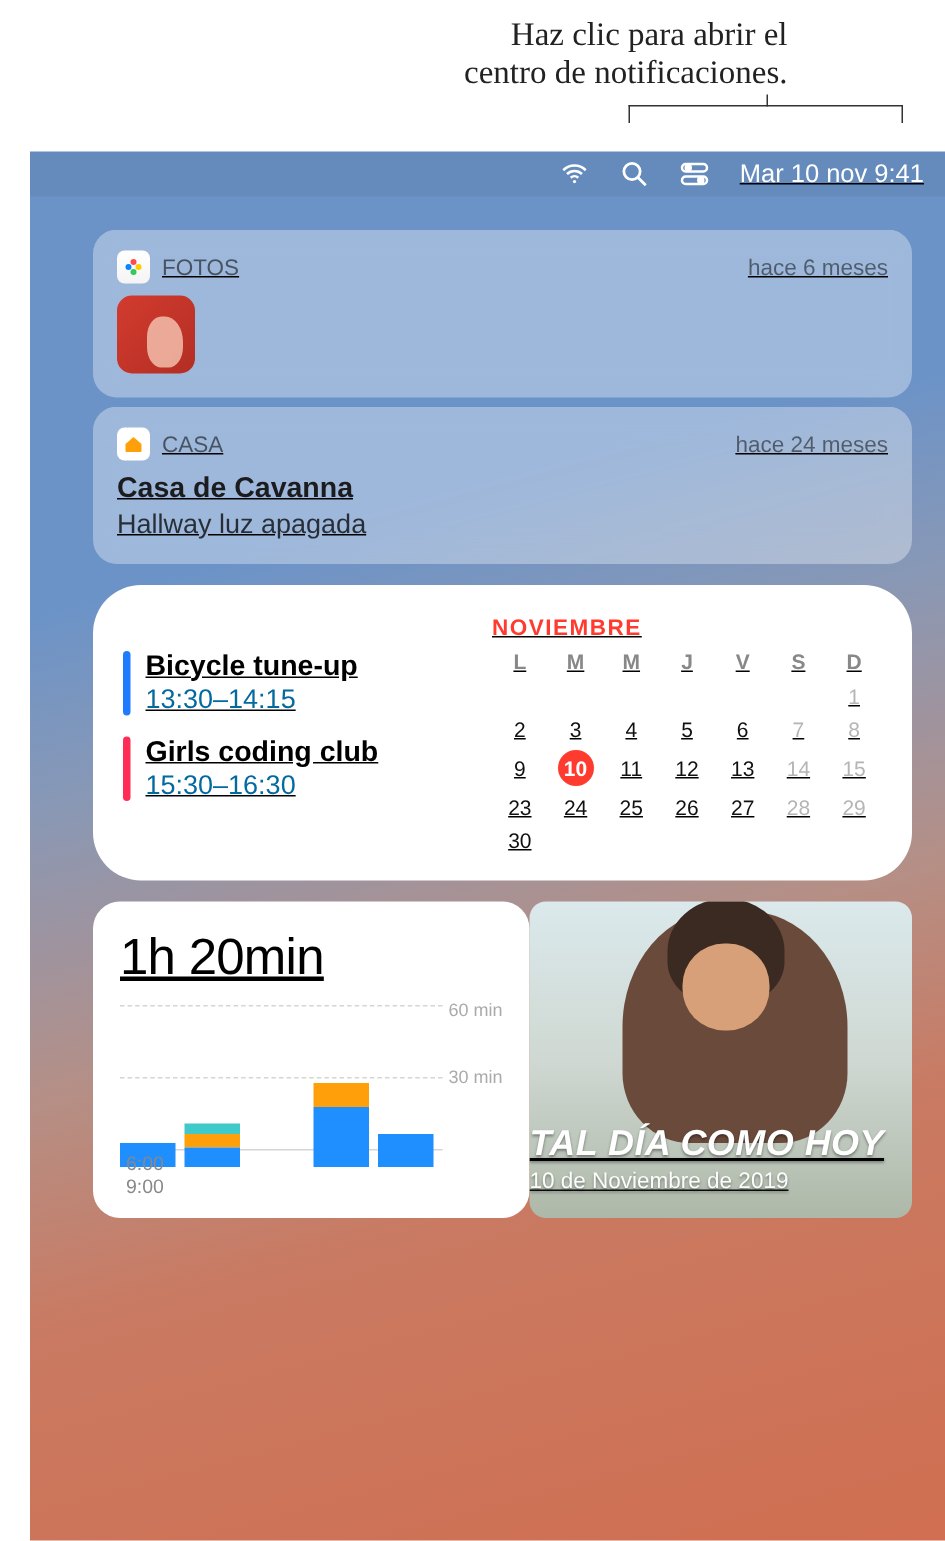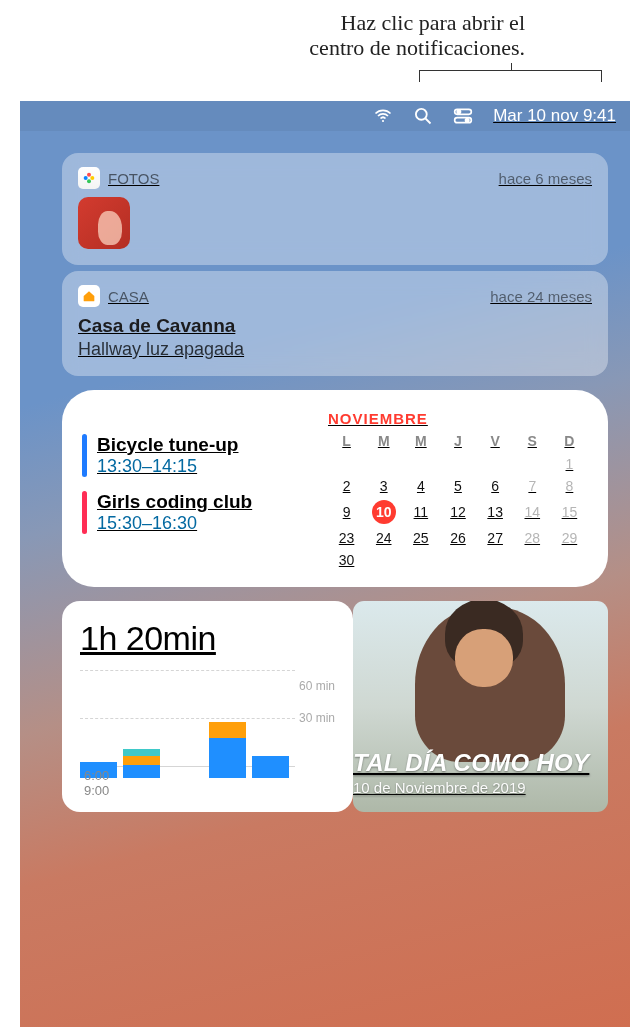--- a/index.html
+++ b/index.html
@@ -342,21 +342,21 @@
         </table>
       </div>
     </div>
 
     <div class="bottom-row">
       <div class="screentime">
         <div class="st-total">1h 20min</div>
         <div class="st-chart">
           <div class="st-grid">
             <div class="st-line" style="top:2px"></div>
-            <span class="st-ylab" style="top:18px">60 min</span>
+            <span class="st-ylab" style="top:5px">60 min</span>
             <div class="st-line" style="top:50px"></div>
             <span class="st-ylab" style="top:50px">30 min</span>
             <div class="st-line" style="top:98px;border-top-style:solid"></div>
           </div>
           <div class="st-bars" id="st-bars">
               <div class="bar">
                 <div class="seg" style="background: rgb(31, 143, 255); height: 16px;"></div>
               </div>
               <div class="bar">
                 <div class="seg" style="background: rgb(31, 143, 255); height: 12.8px;"></div>

